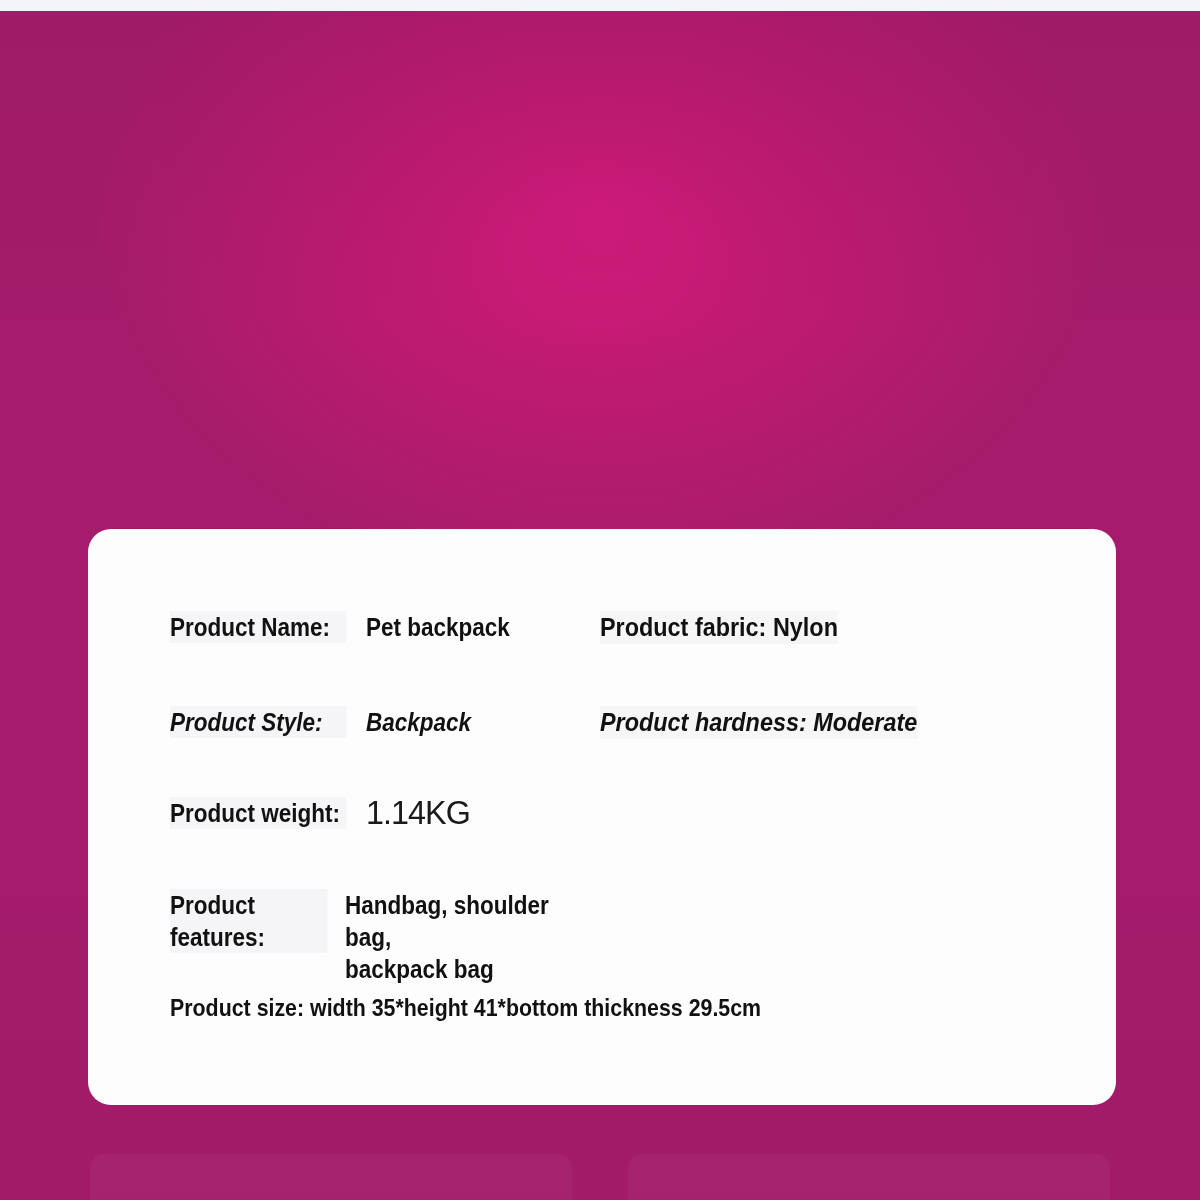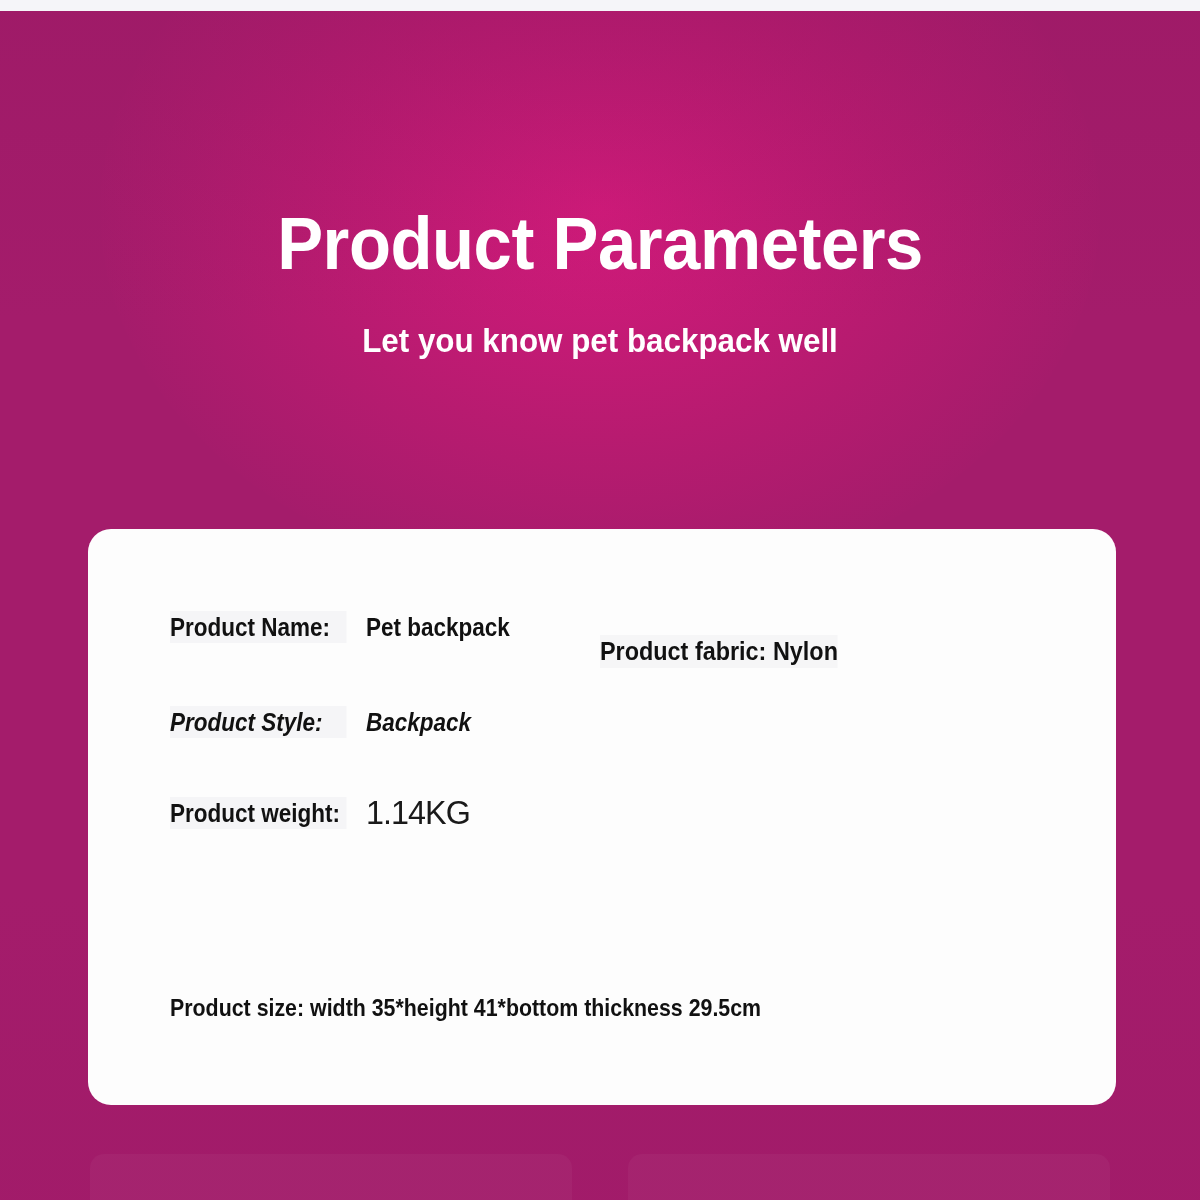--- a/index.html
+++ b/index.html
@@ -123,21 +123,21 @@
     width:100%;
     display:flex;
     align-items:flex-start;
   }
   .row-1 { top:22px;  }
   .row-2 { top:117px;font-style:italic; }
   .row-3 { top:208px;gap:12px; }
   .row-4 { top:300px; }
 
   .col-left  { width:430px; display:flex; align-items:flex-start; }
-  .col-right { flex:1;margin-top:24px; }
+  .col-right { flex:1; }
 
   .lbl {
     font-size:25px;
     line-height:1.28;
     font-weight:bold;
     color:#111111;
     transform:scaleX(0.90);
     transform-origin:left center;
     white-space:pre-line;
     background:rgba(241,241,244,0.75);
@@ -214,52 +214,60 @@
 </style>
 </head>
 <body>
 
 <div class="page">
 
   <div class="top-strip"></div>
 
   <div class="backdrop">
 
-    <div class="headline-block">
-      <div class="headline">Product Parameters</div>
-      <div class="subhead">Let you know pet backpack well</div>
-    </div>
 
     <div class="spec-card">
       <div class="spec-inner">
 
         <div class="spec-row row-1">
           <div class="col-left">
             <div class="lbl lbl-name">Product Name:</div>
             <div class="val">Pet backpack</div>
           </div>
           <div class="col-right">
             <span class="right-line">Product fabric: Nylon</span>
           </div>
         </div>
 
         <div class="spec-row row-2">
           <div class="col-left">
             <div class="lbl lbl-style">Product Style:</div>
             <div class="val">Backpack</div>
           </div>
+          <div class="col-right">
+            <span class="right-line">Product hardness: Moderate</span>
+          </div>
         </div>
 
         <div class="spec-row row-3">
           <div class="col-left">
             <div class="lbl lbl-weight">Product weight:</div>
             <div class="val val-weight">1.14KG</div>
           </div>
         </div>
 
+        <div class="spec-row row-4">
+          <div class="col-left">
+            <div class="lbl lbl-feat">Product
+features:</div>
+            <div class="val">Handbag, shoulder bag,
+backpack bag</div>
+          </div>
+          <div class="col-right"></div>
+        </div>
 
         <div class="size-line">Product size: width 35*height 41*bottom thickness 29.5cm</div>
 
       </div>
     </div>
 
     <div class="ghost-row">
       <div class="ghost"></div>
       <div class="ghost"></div>
     </div>

